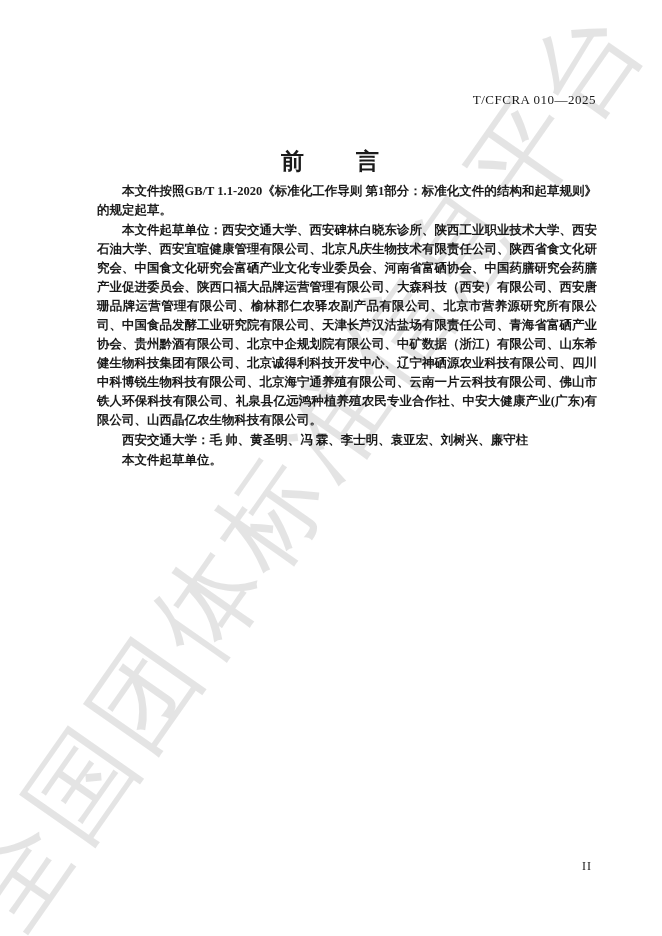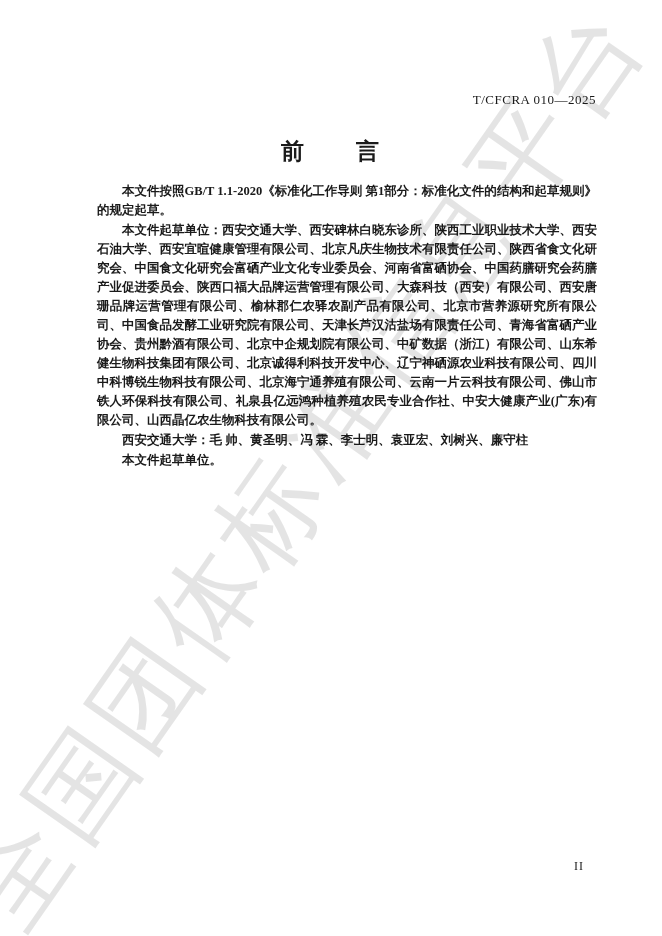--- a/index.html
+++ b/index.html
@@ -34,21 +34,21 @@
   }
   .doc-number {
     position: absolute;
     top: 92px;
     right: 66px;
     font-size: 13px;
     letter-spacing: 0.5px;
   }
   .doc-title {
     position: absolute;
-    top: 136px;
+    top: 146px;
     left: 0;
     width: 100%;
     text-align: center;
     font-size: 23px;
     font-weight: bold;
     letter-spacing: 2px;
   }
   .body-text {
     position: absolute;
     top: 182px;
@@ -59,21 +59,21 @@
     text-align: justify;
   }
   .body-text p {
     margin: 0 0 1px 12px;
     text-indent: 2em;
     font-weight: bold;
   }
   .page-number {
     position: absolute;
     bottom: 62px;
-    right: 78px;
+    right: 70px;
     font-size: 12px;
     letter-spacing: 1px;
   }
 </style>
 </head>
 <body>
 
 <div class="page">
 
   <div class="watermark">全国团体标准信息平台</div>

